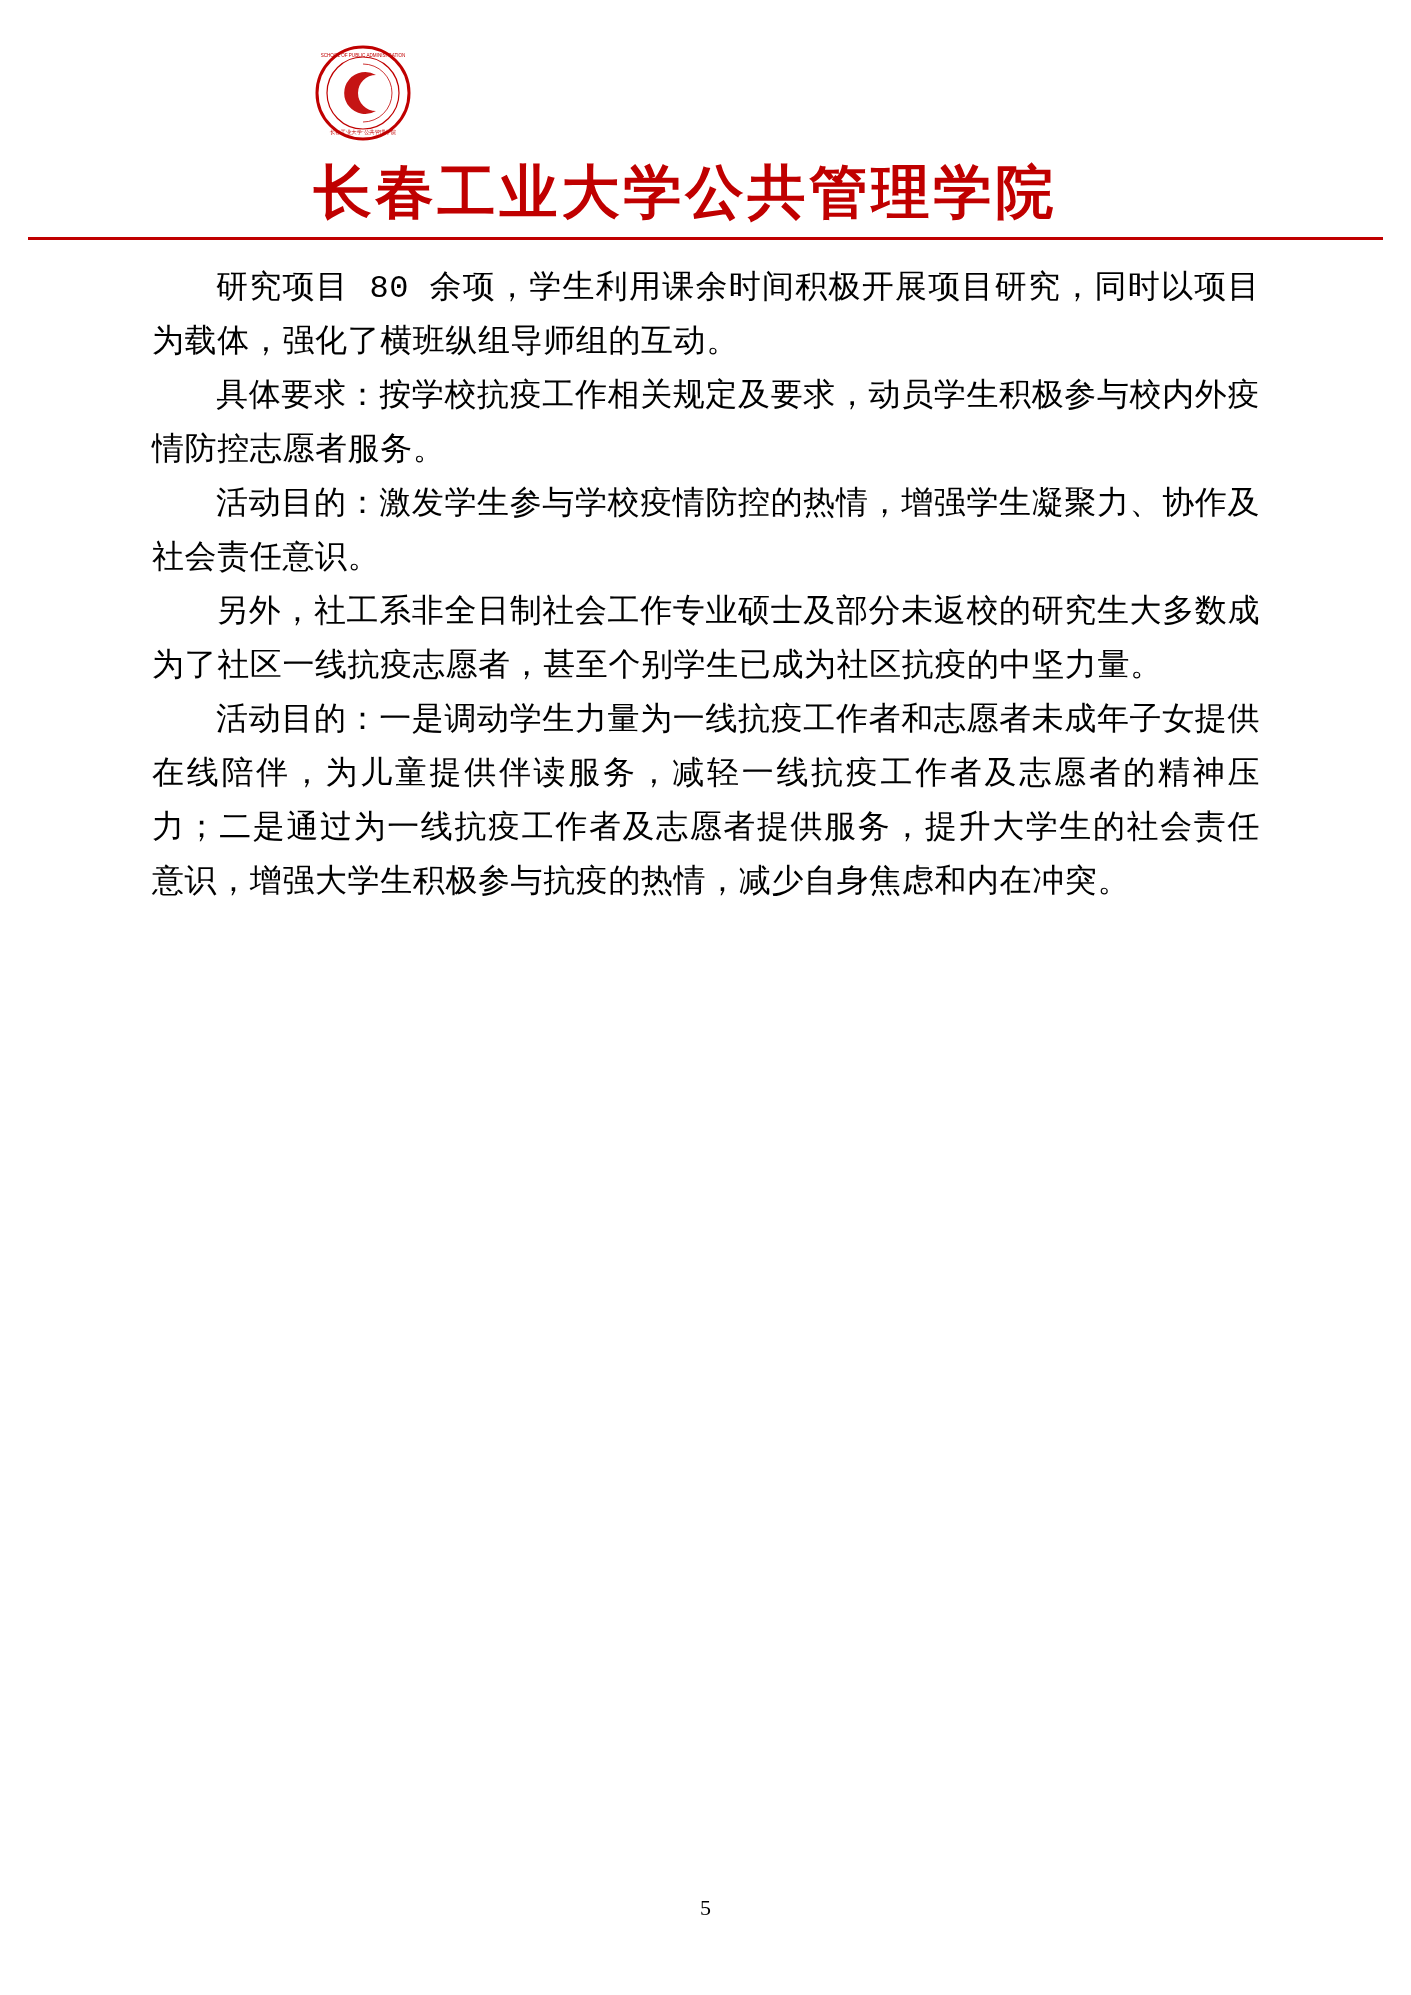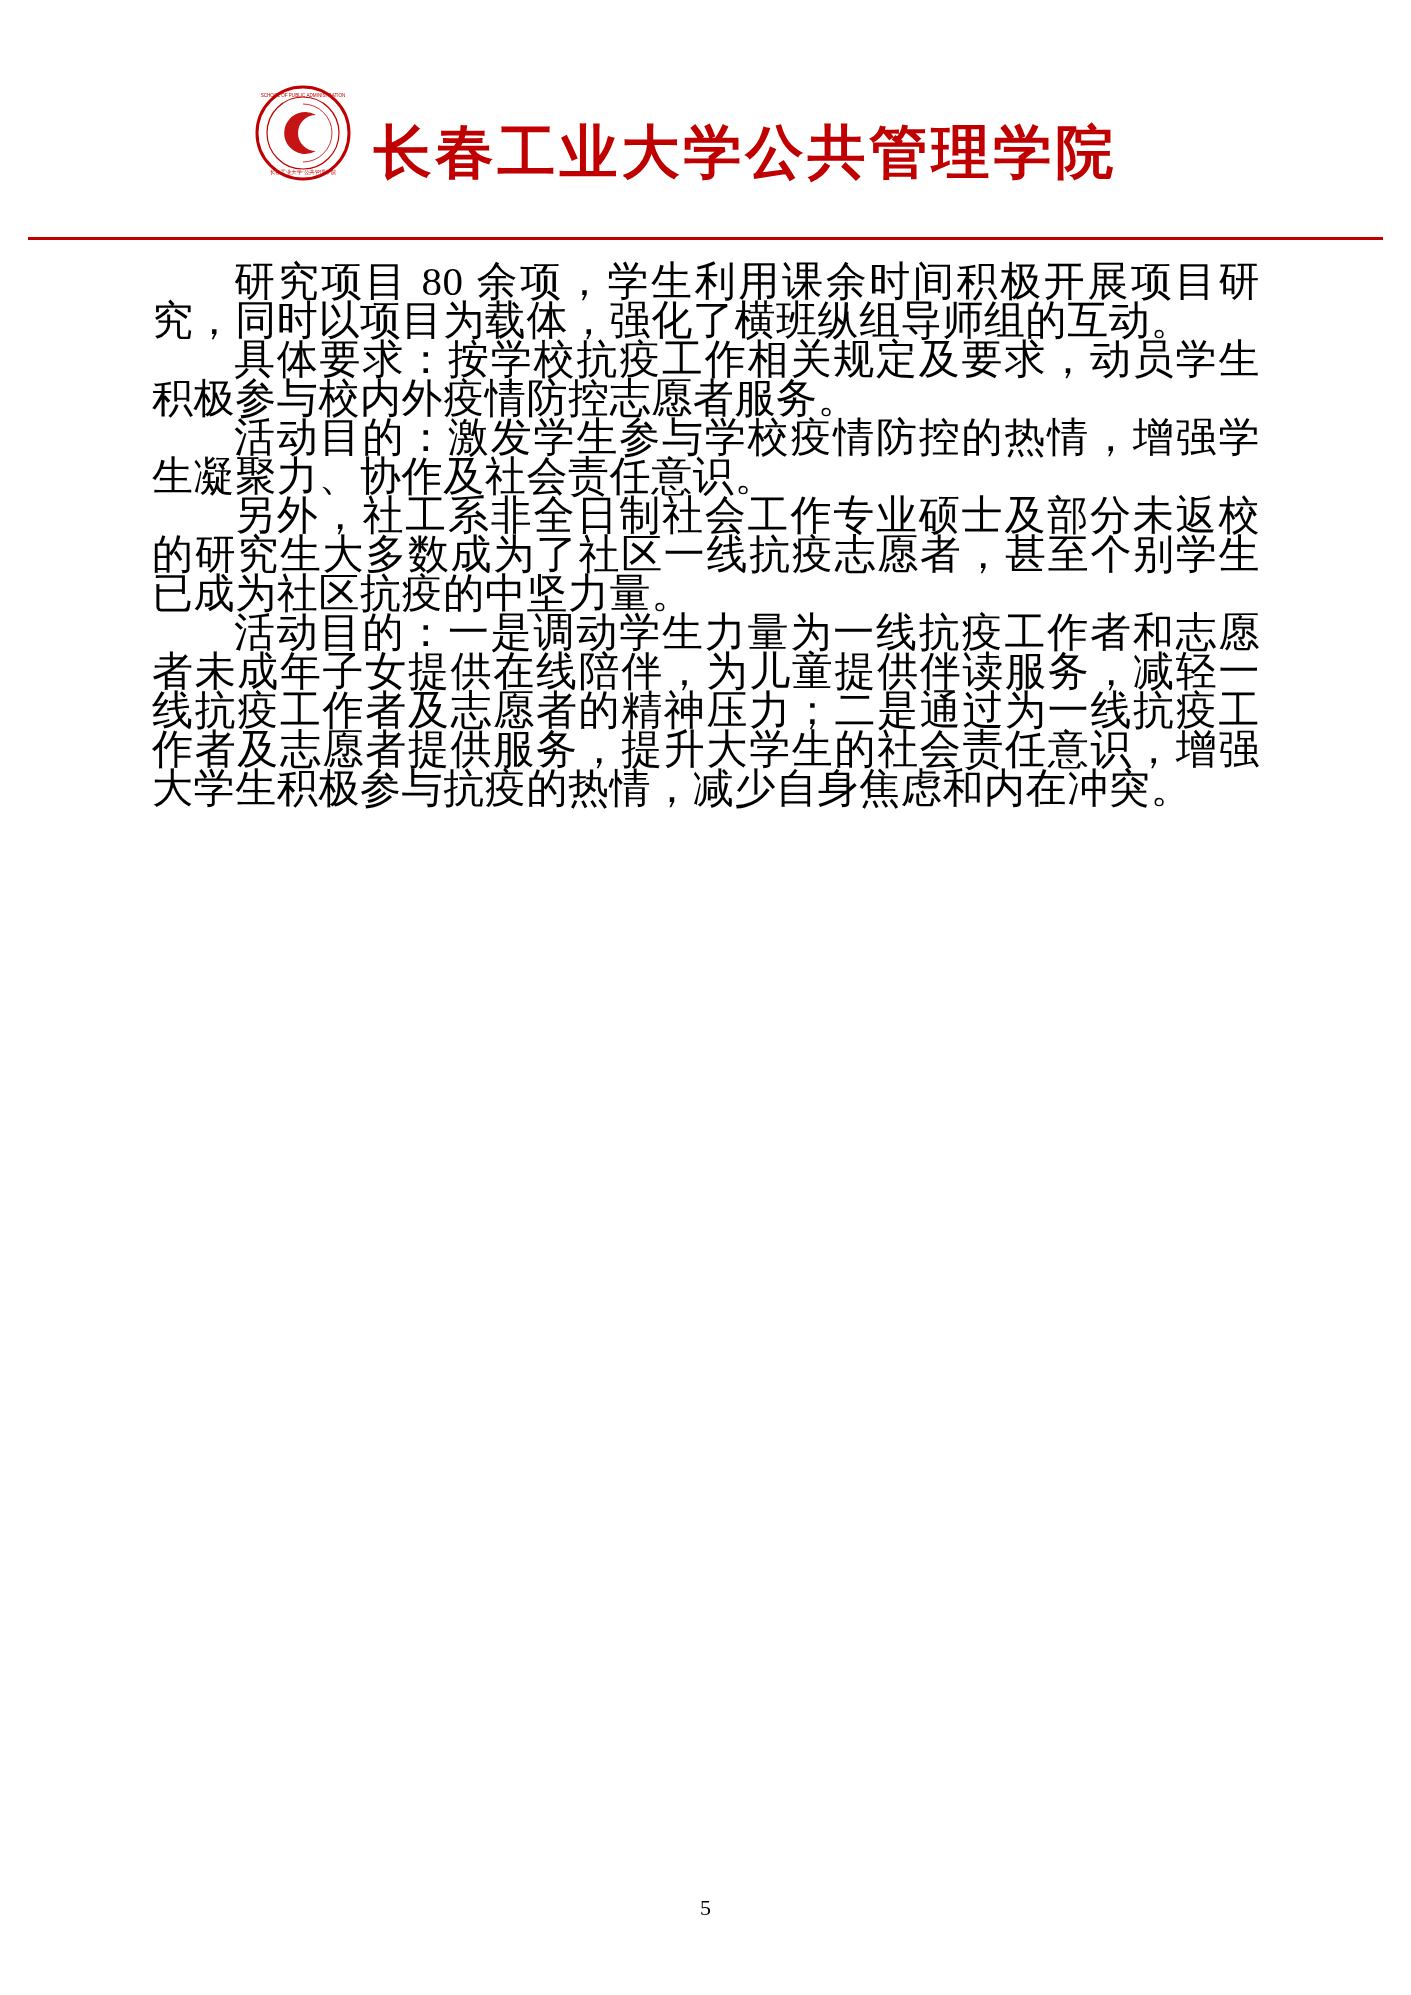--- a/index.html
+++ b/index.html
@@ -27,23 +27,24 @@
     top: 78px;
     left: 0;
     width: 100%;
     height: 110px;
     display: flex;
     align-items: center;
     justify-content: center;
   }
   .lh-inner {
     display: flex;
-    align-items: flex-end;
+    align-items: flex-start;
     gap: 22px;
     margin-left: -40px;
+    flex-direction: column;
   }
   .seal {
     position: relative;
     width: 98px;
     height: 98px;
     flex: 0 0 98px;
   }
   .seal svg { display: block; }
   .lh-title {
     font-family: "Liberation Serif", "DejaVu Serif", serif;
@@ -65,26 +66,26 @@
 
   
   .content {
     position: absolute;
     top: 262px;
     left: 152px;
     width: 1108px;
   }
   p.para {
     margin: 0 0 0 0;
-    font-size: 41px;
-    line-height: 39px;
+    font-size: 32px;
+    line-height: 54px;
     letter-spacing: 0.6px;
     text-align: justify;
     text-justify: inter-ideograph;
-    font-family: Liberation Serif, serif;
+    font-family: Liberation Mono, monospace;
   }
   p.indent {
     text-indent: 2em;
   }
 
   
   .page-number {
     position: absolute;
     bottom: 74px;
     left: 0;

